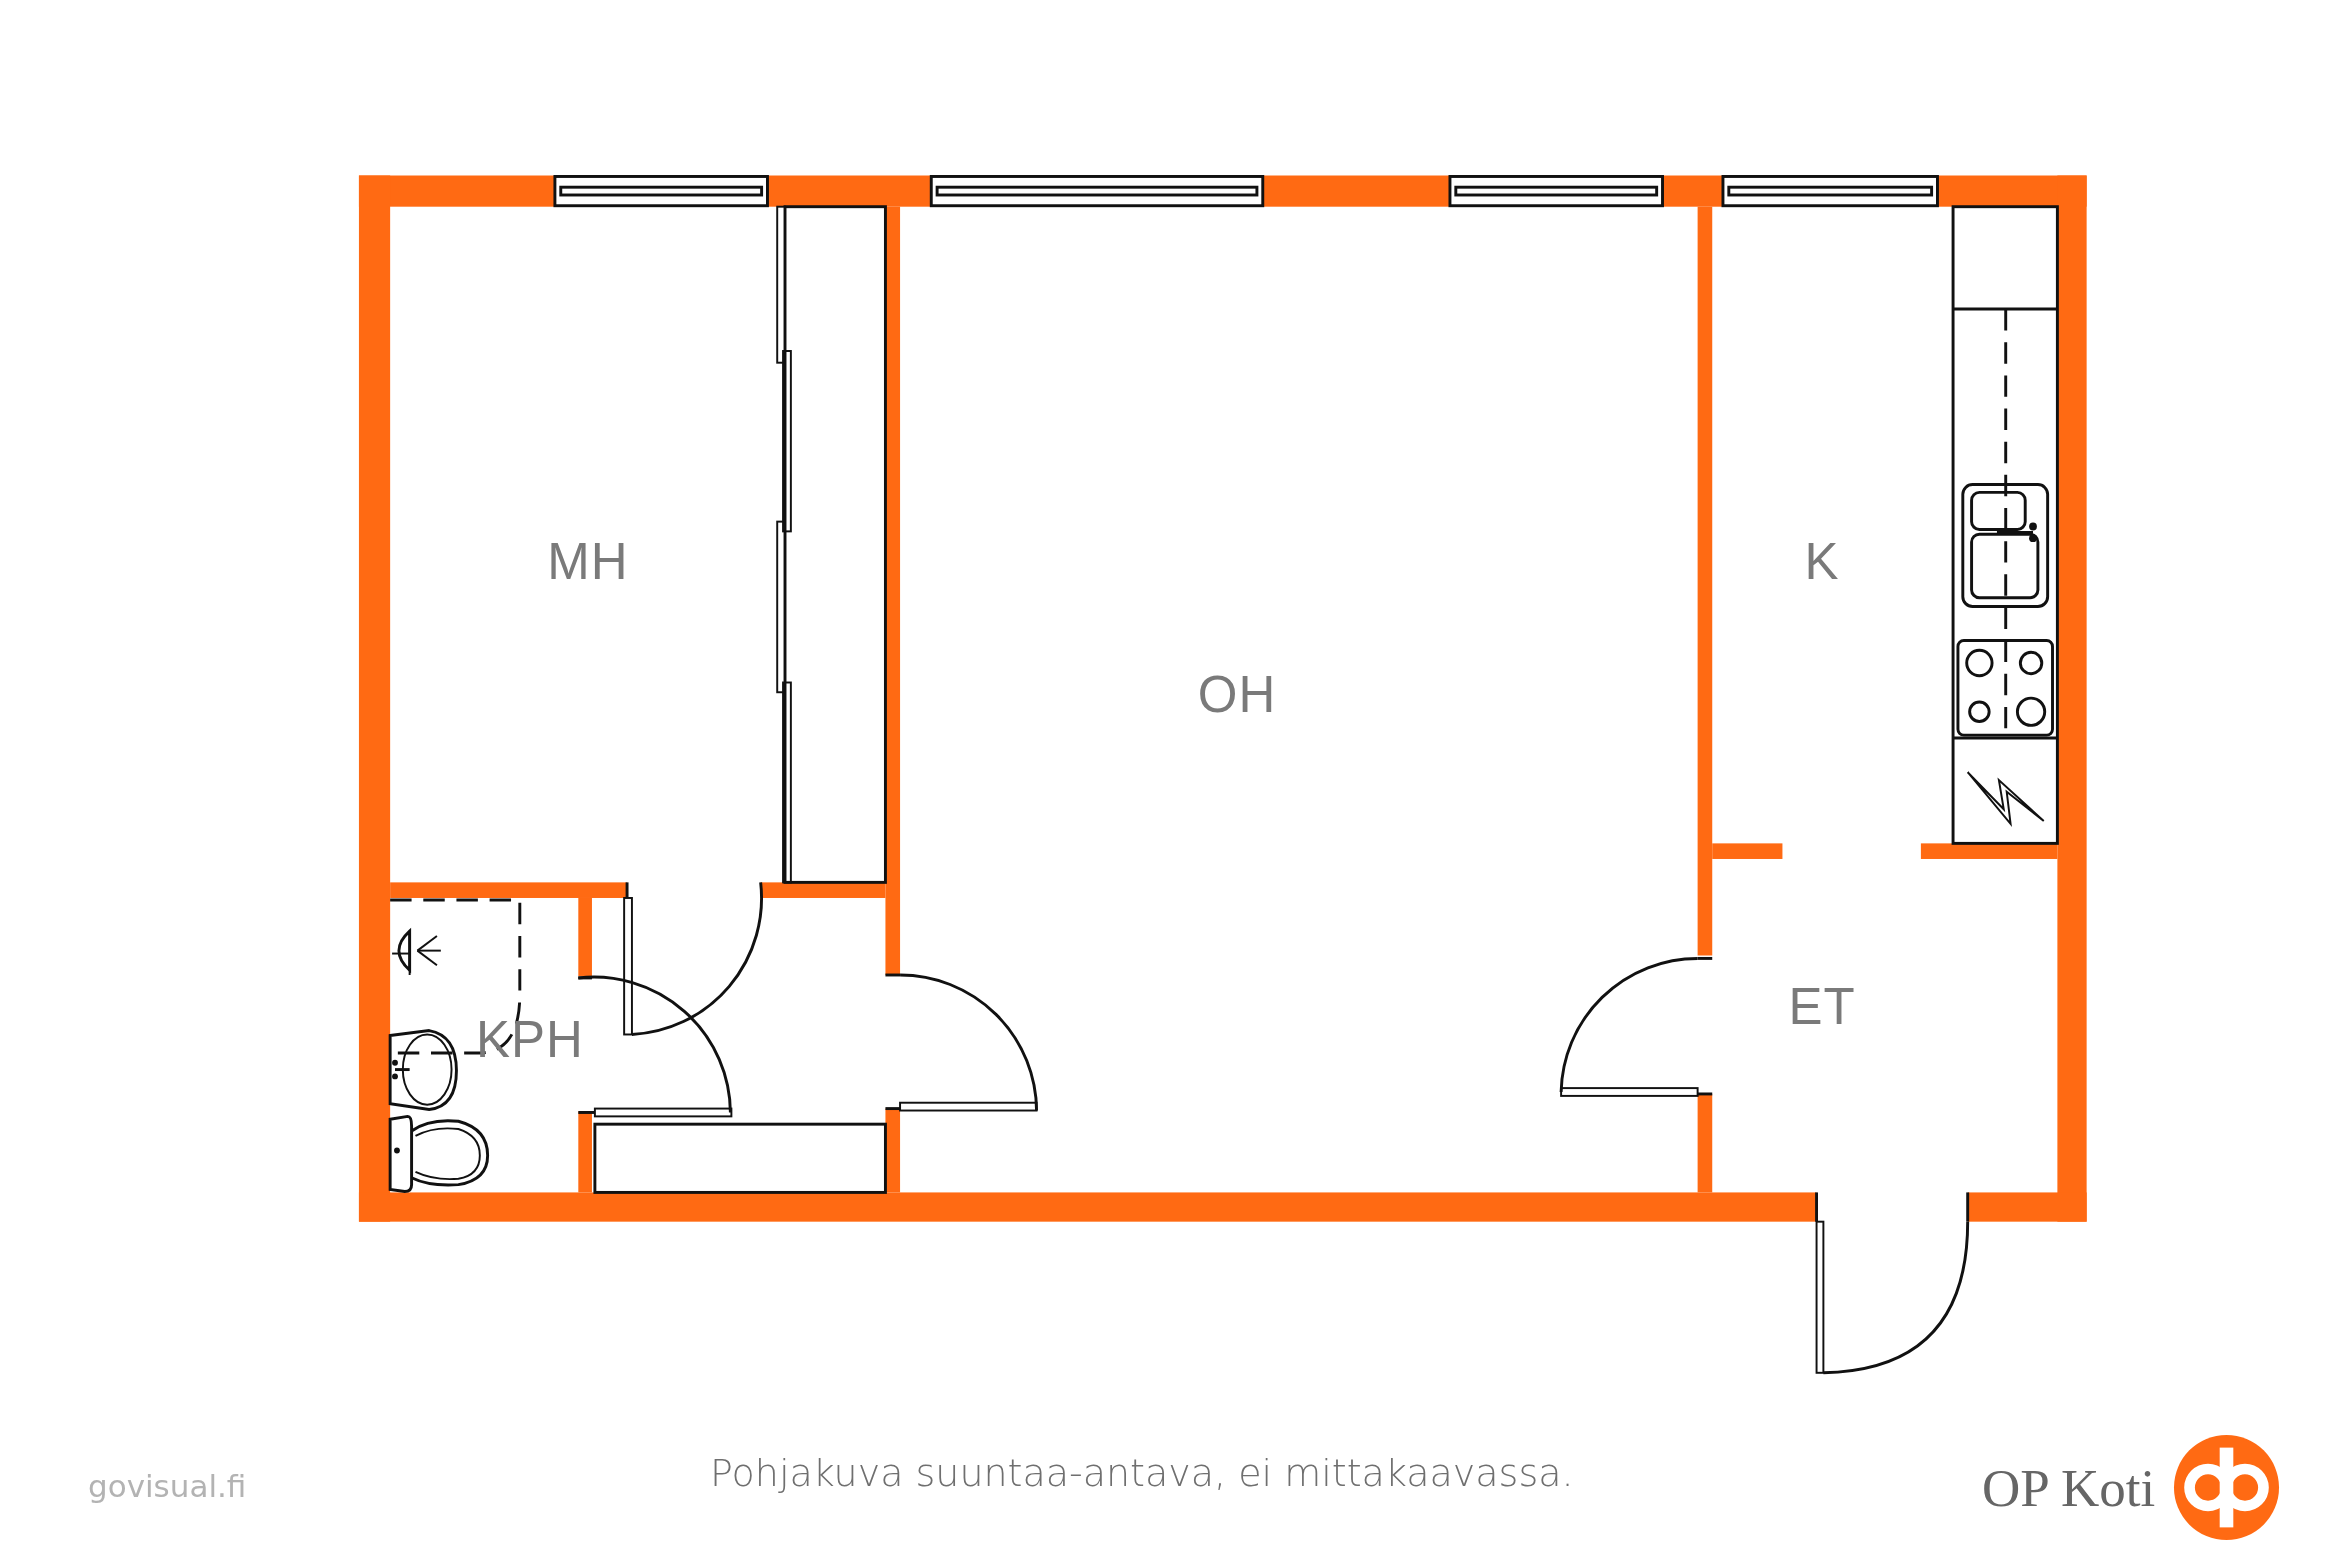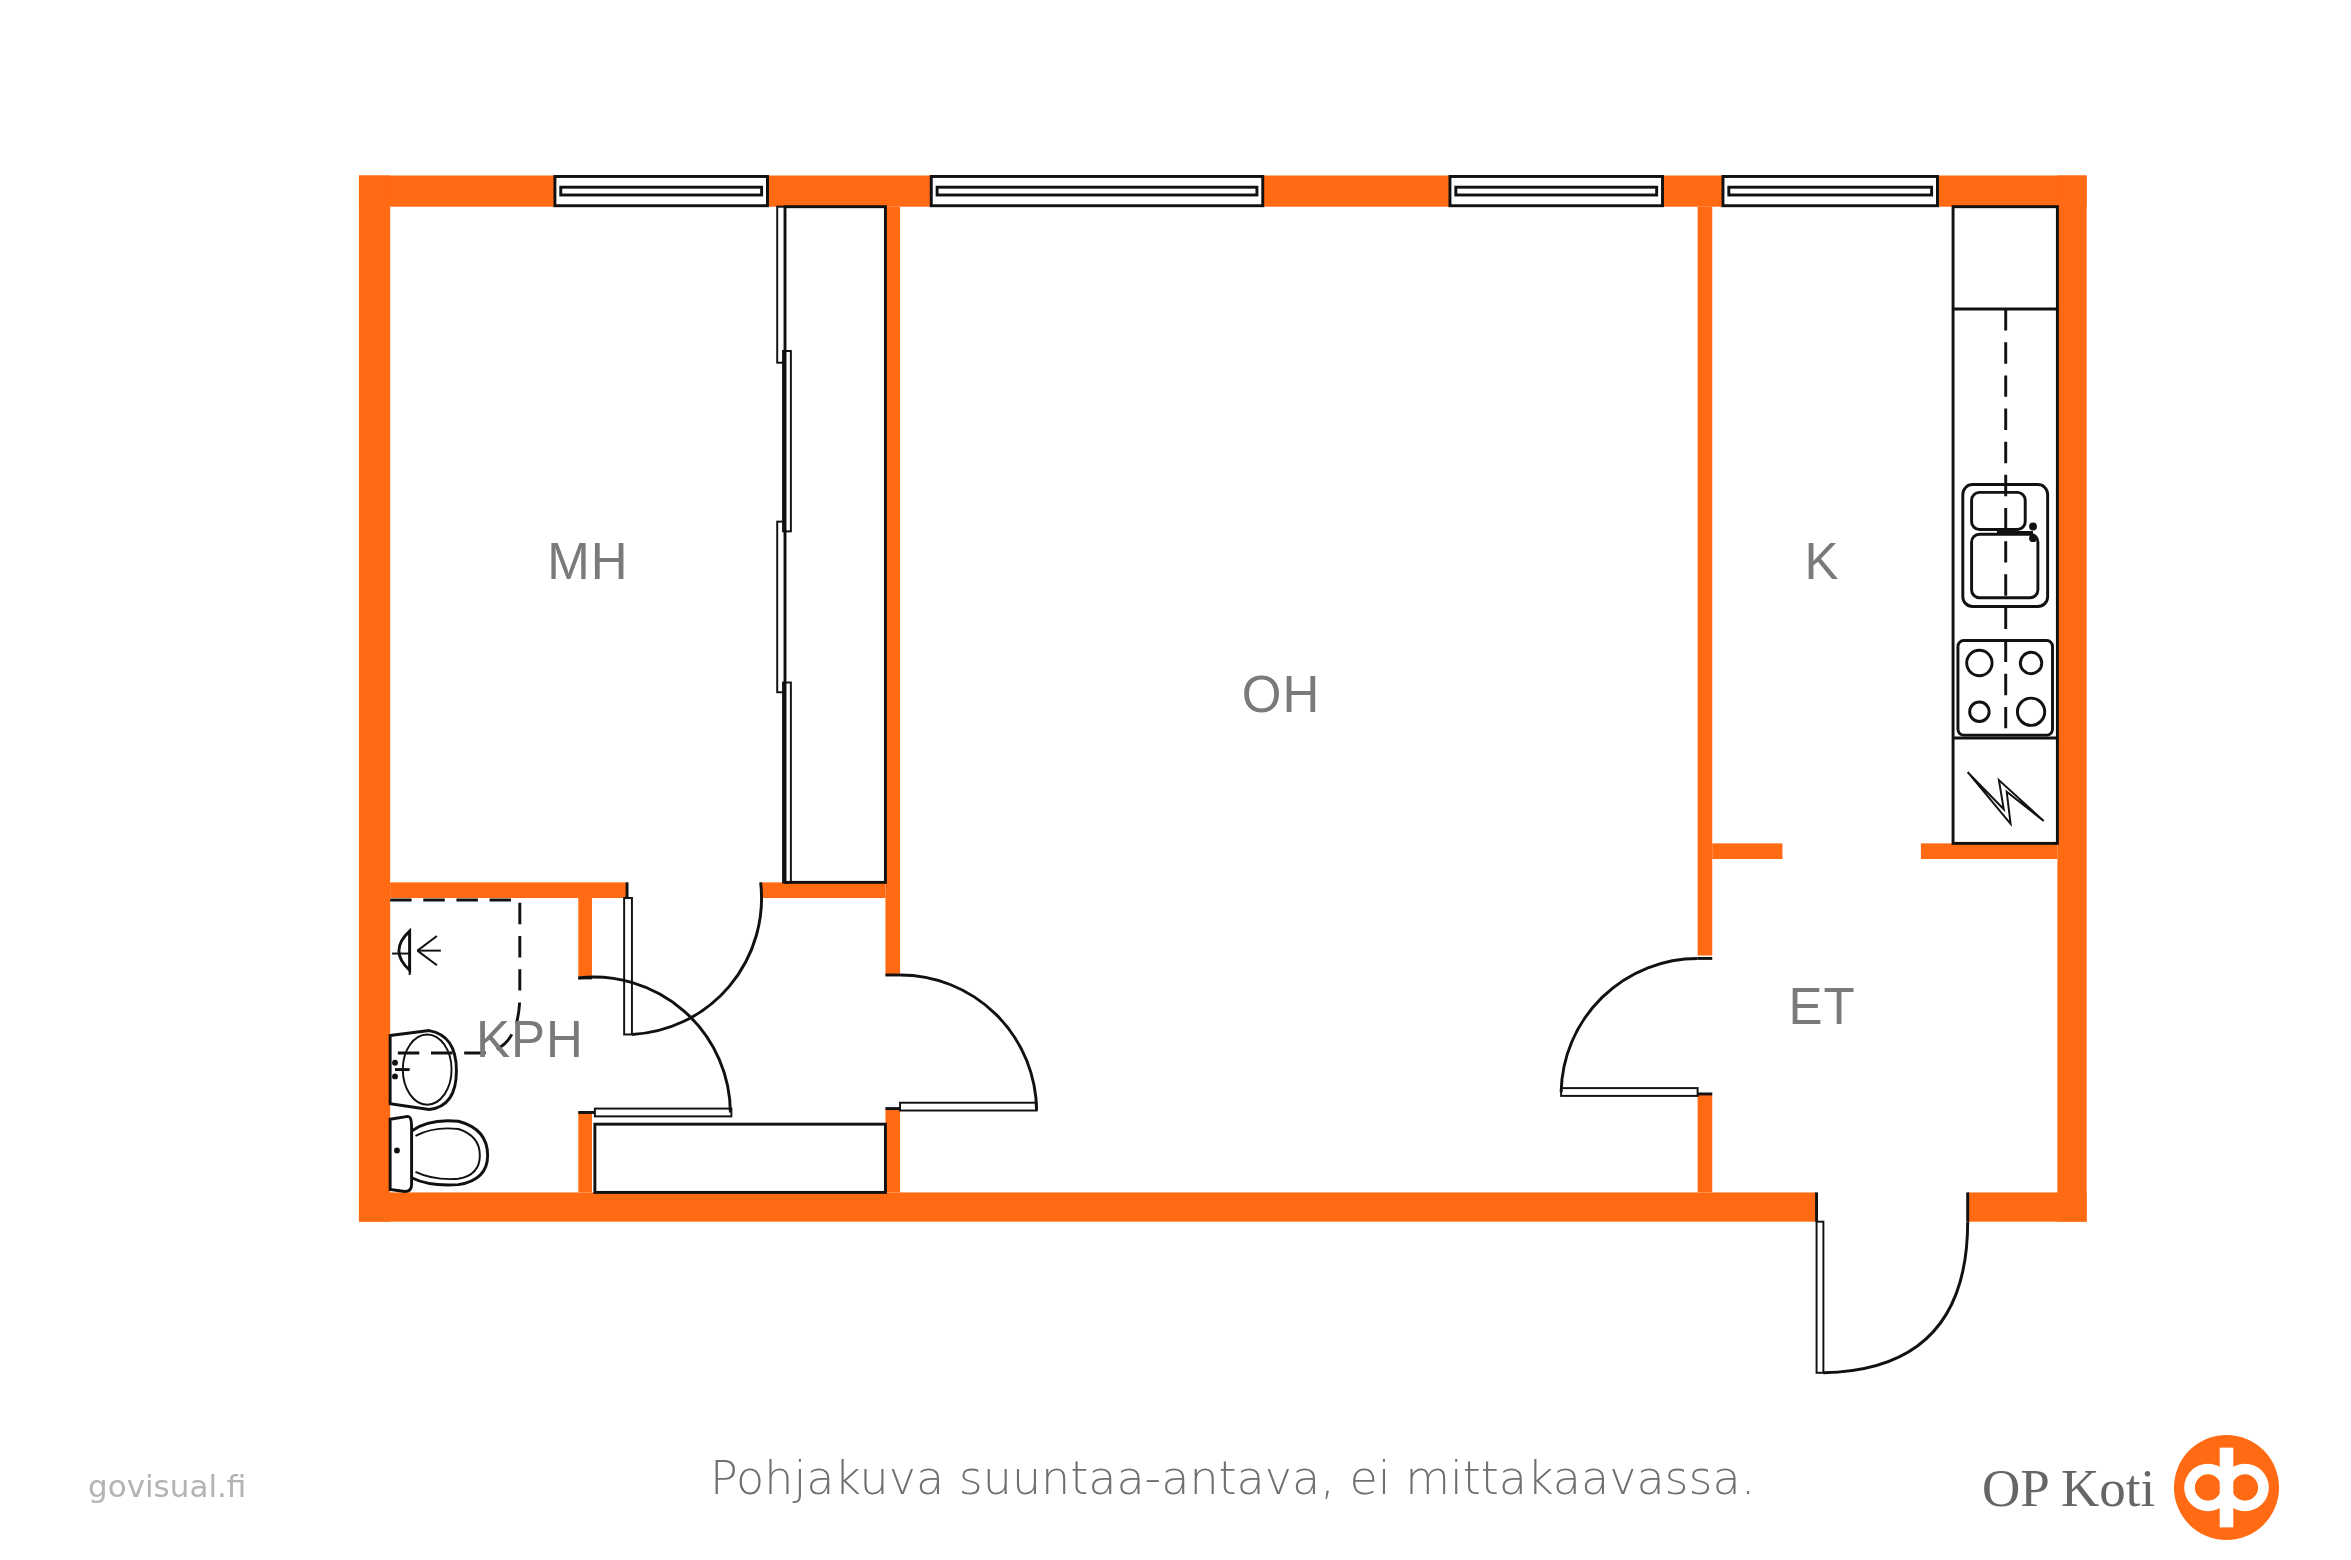--- a/index.html
+++ b/index.html
@@ -5,21 +5,21 @@
   html, body { margin: 0; padding: 0; background: #ffffff; }
   body { width: 2351px; height: 1560px; position: relative; overflow: hidden; font-family: "DejaVu Sans", sans-serif; }
   #plan { position: absolute; left: 0; top: 0; }
   .wall { fill: #FF6A13; }
   .line { fill: none; stroke: #111; stroke-width: 3; }
   .thin { fill: none; stroke: #111; stroke-width: 2; }
   .dash { fill: none; stroke: #111; stroke-width: 3; stroke-dasharray: 22 12; }
   .winfill { fill: #fff; stroke: #111; stroke-width: 3; }
   .room-label { position: absolute; color: #7a7a7a; font-family: Liberation Sans, sans-serif; font-size: 51px; font-weight: 300; letter-spacing: 1px; transform: translate(-50%, -50%); white-space: nowrap; }
   .footer-site { position: absolute; left: 88px; top: 1468px; color: #b3b3b3; font-size: 31px; font-family: "DejaVu Sans", sans-serif; }
-  .footer-note { position: absolute; left: 710px; top: 1451px; color: #6f6f6f; font-size: 46px; font-family: "DejaVu Sans", sans-serif; font-weight: 300; }
+  .footer-note { position: absolute; left: 710px; top: 1451px; color: #6f6f6f; font-size: 38px; font-family: "DejaVu Sans", sans-serif; font-weight: 300; }
   .brand { position: absolute; left: 1982px; top: 1434px; display: flex; align-items: center; gap: 17.6px; }
   .brand-text { color: #666; font-size: 53px; font-family: Liberation Serif, serif; font-weight: 300; }
   .brand-logo { width: 107px; height: 107px; }
 </style>
 </head>
 <body>
 
 <svg id="plan" width="2351" height="1560" viewBox="0 0 2411 1600" xmlns="http://www.w3.org/2000/svg">
 
   <g>
@@ -165,21 +165,21 @@
     <circle class="line" cx="2083" cy="680" r="11"></circle>
     <circle class="line" cx="2030" cy="730" r="10"></circle>
     <circle class="line" cx="2083" cy="730" r="14"></circle>
   </g>
   <g>
     <path class="thin" d="M2018 792 L2055 830 L2050 800 L2096 842 L2058 812 L2062 845 Z"></path>
   </g>
 </svg>
 
 <div class="room-label" style="left:588px; top:561px;">MH</div>
-<div class="room-label" style="left:1281px; top:694px;">OH</div>
+<div class="room-label" style="left:1237px; top:694px;">OH</div>
 <div class="room-label" style="left:1822px; top:561px;">K</div>
 <div class="room-label" style="left:530px; top:1039px;">KPH</div>
 <div class="room-label" style="left:1822px; top:1006px;">ET</div>
 
 <div class="footer-site">govisual.fi</div>
 <div class="footer-note">Pohjakuva suuntaa-antava, ei mittakaavassa.</div>
 <div class="brand">
   <span class="brand-text">OP Koti</span>
   <svg class="brand-logo" viewBox="0 0 110 110">
     <circle cx="55" cy="55" r="54" fill="#FF6A13"></circle>

